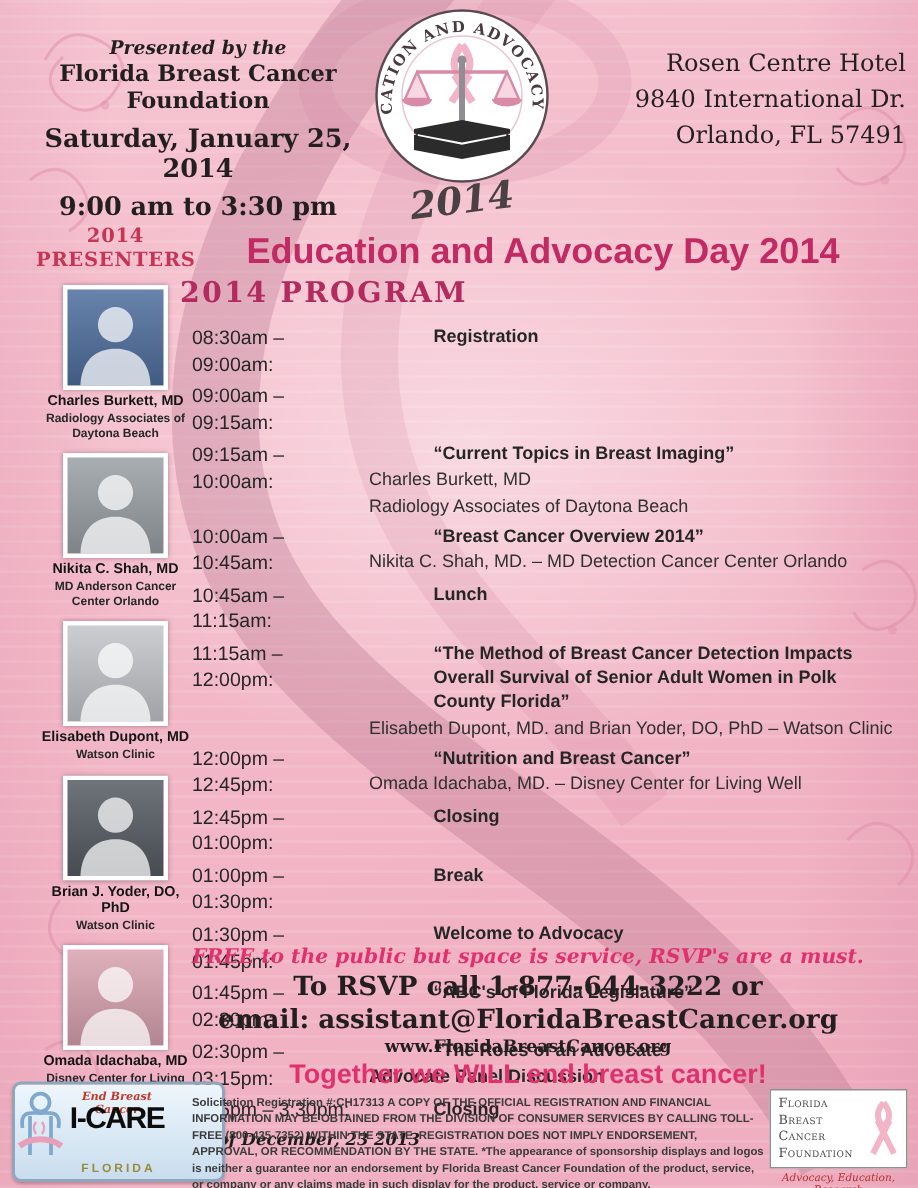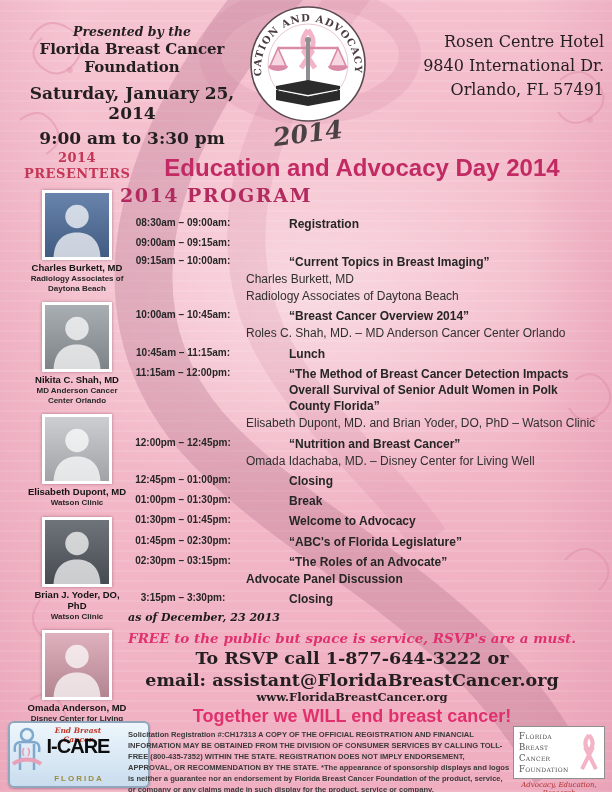--- a/index.html
+++ b/index.html
@@ -39,21 +39,21 @@
   .presenter{margin-top:9px;}
   .photo{width:64px; height:64px; margin:0 auto; border:3px solid #fff; box-shadow:0 0 3px rgba(90,40,60,.45);
          background-color:#888; background-image:linear-gradient(rgba(255,255,255,.15), rgba(0,0,0,.18));}
   .photo svg{display:block; width:100%; height:100%;}
   .p-name{font-weight:bold; font-size:9.5px; margin-top:3px; color:#141414; line-height:1.15;}
   .p-org{font-weight:bold; font-size:8px; color:#272727; line-height:1.2;}
 
   
   .schedule{left:128px; top:216px; width:472px;}
   .sched-row{display:flex; margin-bottom:4px;}
-  .sched-time{width:110px; flex:none; font-weight:bold; font-size:10px; line-height:1.35; color:#262626;text-align:center;}
+  .sched-time{width:110px; flex:none; font-weight:normal; font-size:13px; line-height:1.35; color:#262626;}
   .sched-body{flex:1; margin-left:8px; font-size:12px; line-height:1.35;}
   .sched-title{font-weight:bold; color:#262626;padding-left:43px;}
   .sched-sub{font-weight:normal; color:#303030; margin-top:1px;}
   .sched-sub.bold{font-weight:bold; color:#262626;}
   .as-of{font-family:"DejaVu Serif",serif; font-style:italic; font-weight:bold; font-size:11px; margin-top:3px; color:#1d1d1d;}
 
   
   .rsvp{left:110px; top:630px; width:484px; text-align:center;}
   .rsvp1{font-family:"DejaVu Serif",serif; font-style:italic; font-weight:bold; font-size:13.5px; color:#e0316e;}
   .rsvp2,.rsvp3{font-family:"DejaVu Serif",serif; font-weight:bold; font-size:17.5px; color:#231f20; margin-top:2px;}
@@ -207,21 +207,21 @@
       <div class="p-org">Watson Clinic</div>
     </div>
 
     <div class="presenter">
       <div class="photo" style="background-color: rgb(217, 163, 177);">
         <svg viewBox="0 0 60 60" preserveAspectRatio="xMidYMax meet">
           <circle cx="30" cy="22" r="11" fill="rgba(255,255,255,0.72)"></circle>
           <path d="M8,62 C8,44 18,37 30,37 C42,37 52,44 52,62 Z" fill="rgba(255,255,255,0.72)"></path>
         </svg>
       </div>
-      <div class="p-name">Omada Anderson, MD</div>
+      <div class="p-name">Omada Idachaba, MD</div>
       <div class="p-org">Disney Center for Living Well</div>
     </div>
   </div>
   </div>
 
   <div class="layer schedule">
     <div id="schedule-list">
     <div class="sched-row">
       <div class="sched-time">08:30am – 09:00am:</div>
       <div class="sched-body">
@@ -239,21 +239,21 @@
         <div class="sched-title">“Current Topics in Breast Imaging”</div>
       <div class="sched-sub">Charles Burkett, MD</div>
             <div class="sched-sub">Radiology Associates of Daytona Beach</div>
           </div>
     </div>
 
     <div class="sched-row">
       <div class="sched-time">10:00am – 10:45am:</div>
       <div class="sched-body">
         <div class="sched-title">“Breast Cancer Overview 2014”</div>
-      <div class="sched-sub">Roles C. Shah, MD. – MD Anderson Cancer Center Orlando</div>
+      <div class="sched-sub">Nikita C. Shah, MD. – MD Detection Cancer Center Orlando</div>
           </div>
     </div>
 
     <div class="sched-row">
       <div class="sched-time">10:45am – 11:15am:</div>
       <div class="sched-body">
         <div class="sched-title">Lunch</div>
       </div>
     </div>
 

